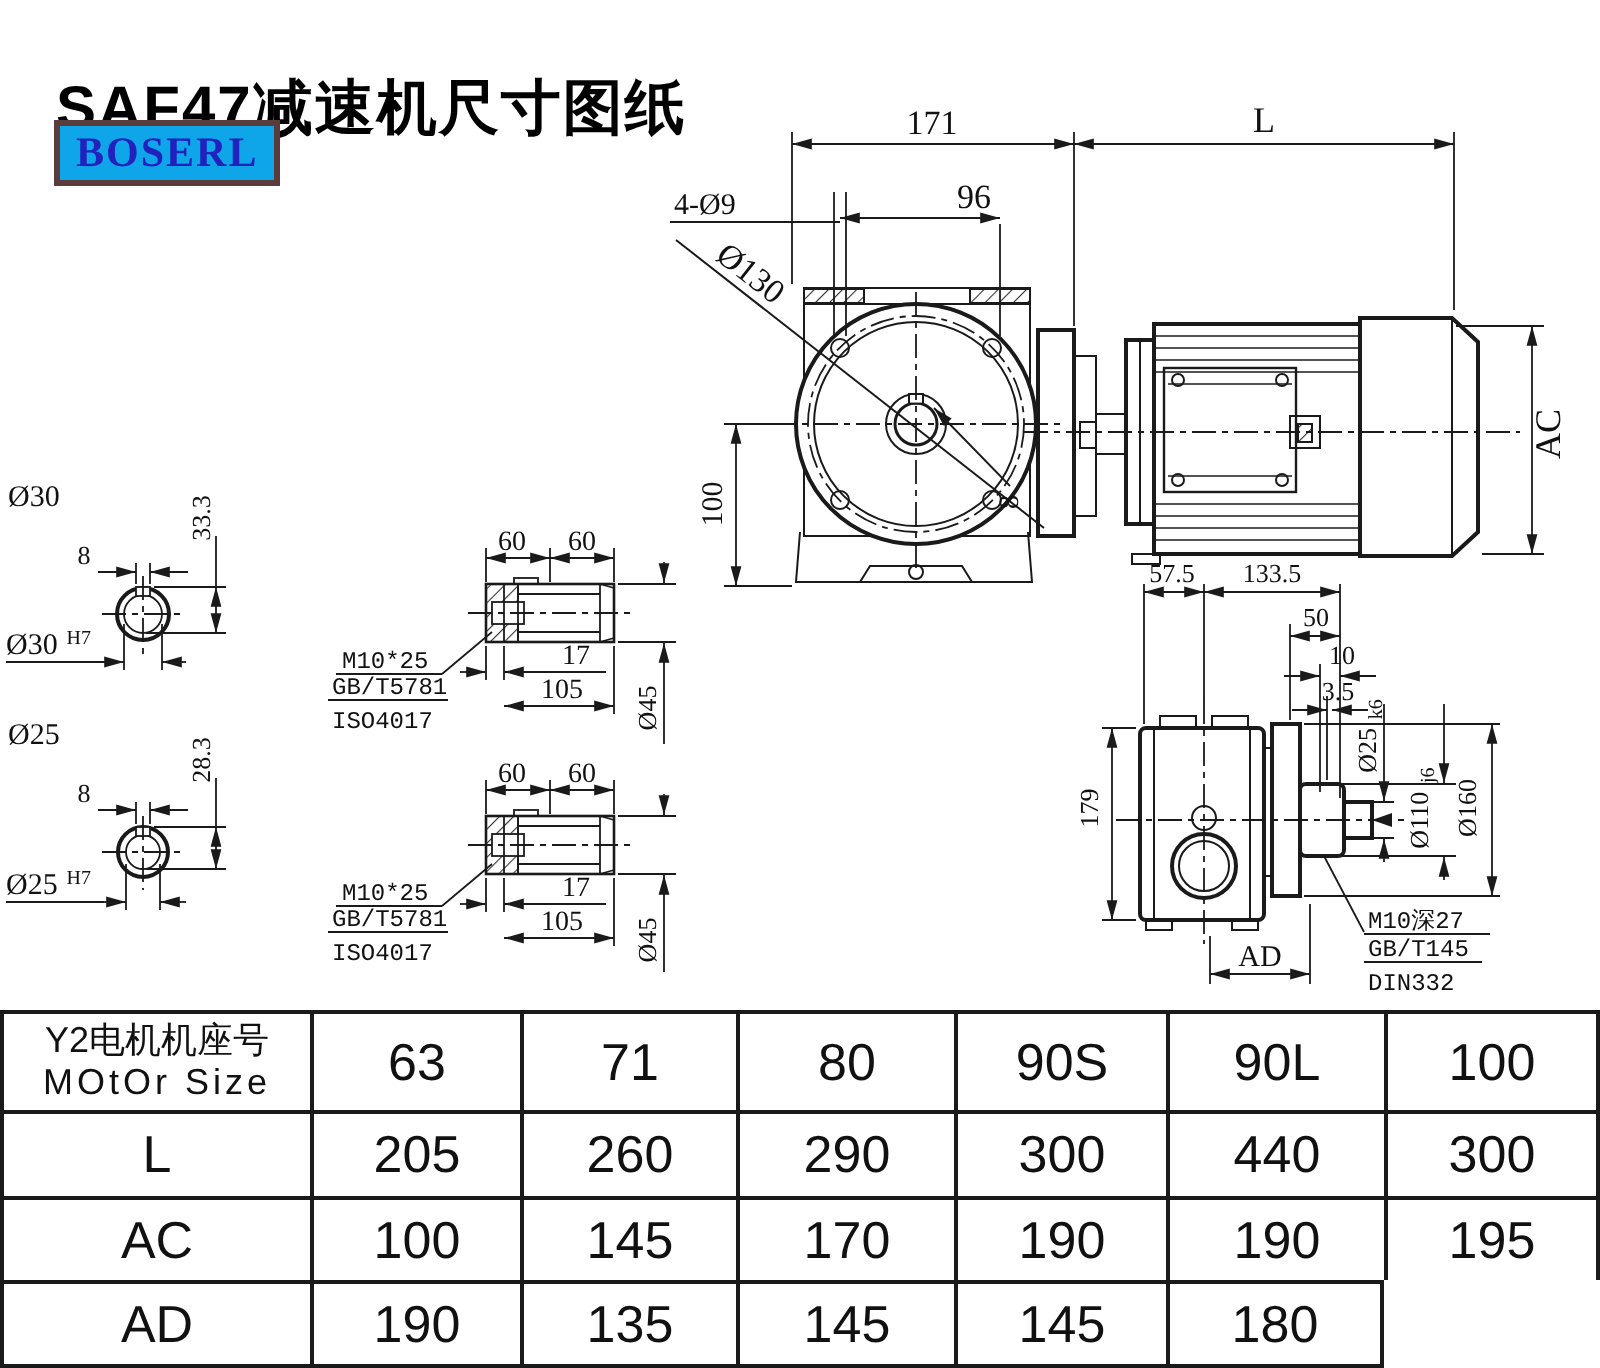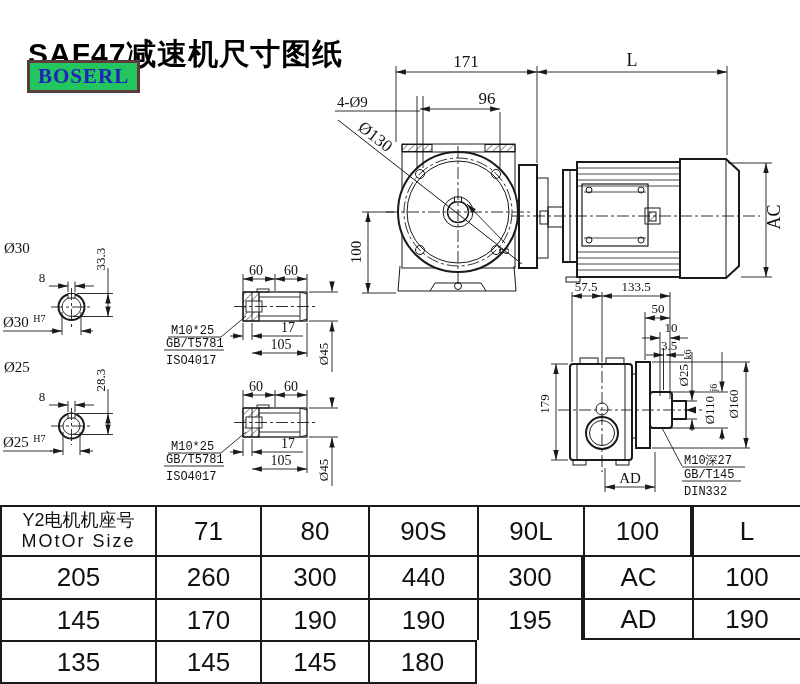--- a/index.html
+++ b/index.html
@@ -2,21 +2,21 @@
 <html><head>
 <meta charset="utf-8">
 <style>
   html,body{margin:0;padding:0;background:#fff;}
   #page{position:relative;width:800px;height:684px;background:#fff;overflow:hidden;
         font-family:"Liberation Sans",sans-serif;color:#111;}
   #title{position:absolute;left:28px;top:10px;font-size:30px;font-weight:bold;
          letter-spacing:1px;color:#000;margin-top:24px;}
   #logo{position:absolute;left:27px;top:60px;border:3px solid #5a3c3c;
         color:#2121bd;font:bold 21px "Liberation Serif",serif;padding:1px 8px;
-        letter-spacing:1px;background:#22c55e;}
+        letter-spacing:1px;background:#0ea5e9;}
   svg{position:absolute;left:0;top:0;}
   svg text{fill:#111;stroke:none;}
   .thk{stroke-width:2;}
   .cl{stroke-dasharray:12 3 3 3;stroke-width:0.9;}
   .t18{font:18px "Liberation Serif",serif;}
   .t17{font:17px "Liberation Serif",serif;}
   .t15{font:15px "Liberation Serif",serif;}
   .t14{font:14px "Liberation Serif",serif;}
   .t13{font:13px "Liberation Serif",serif;}
   .sup{font:10px "Liberation Serif",serif;}
@@ -368,29 +368,31 @@
       </g>
 
     </g>
   </svg>
 
   <div id="tbl">
     <div>
       <div class="hcn">Y2电机机座号</div>
       <div class="hen">MOtOr Size</div>
     </div>
+    <div>63</div>
     <div>71</div>
     <div>80</div>
     <div>90S</div>
     <div>90L</div>
     <div class="lastcol">100</div>
 
     <div>L</div>
     <div>205</div>
     <div>260</div>
+    <div>290</div>
     <div>300</div>
     <div>440</div>
     <div class="lastcol">300</div>
 
     <div>AC</div>
     <div>100</div>
     <div>145</div>
     <div>170</div>
     <div>190</div>
     <div>190</div>

